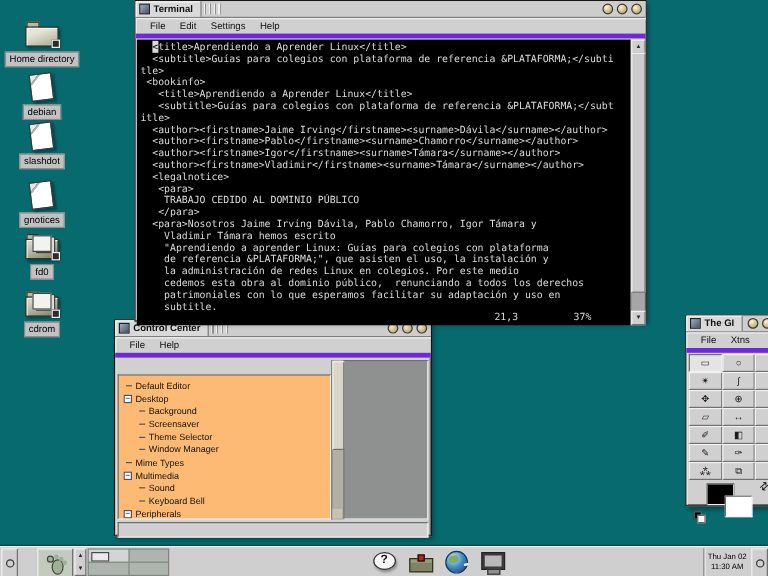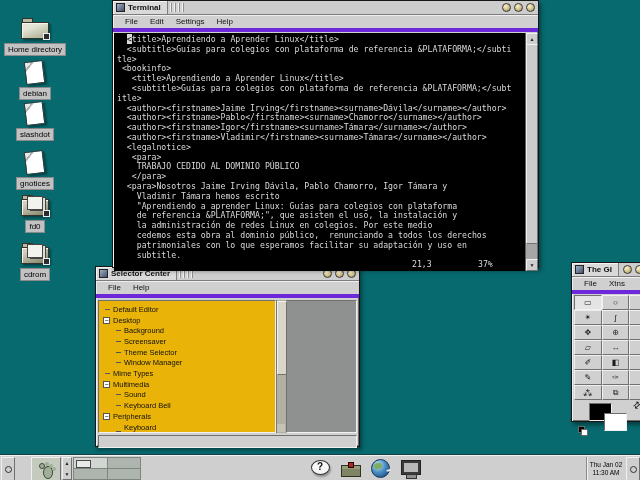--- a/index.html
+++ b/index.html
@@ -57,21 +57,21 @@
   .tstatus .pct{position:absolute;left:364px;}
   .vscroll{width:11px;position:relative;background:#a6a6a6;border-left:1px solid #5f5f5f;}
   .sb-btn{position:absolute;left:0;width:10px;height:10px;background:#cfcfcf;text-align:center;
      font-size:5px;line-height:10px;color:#222;}
   .sb-up{top:0;}  .sb-down{bottom:0;}
   .sb-thumb{position:absolute;left:0;top:11px;width:10px;height:198px;background:#cccccc;}
 
   
   #cc{left:95px;top:266px;width:263px;height:179px;}
   .cc-body{display:flex;height:133px;margin:2px 2px 0 2px;}
-  .cc-tree{width:178px;background:#eab308;overflow:hidden;padding-top:3px;box-sizing:border-box;}
+  .cc-tree{width:178px;background:#fdba74;overflow:hidden;padding-top:3px;box-sizing:border-box;margin-top:12px;}
   .tree-row{display:flex;align-items:center;height:10.7px;font-size:7.5px;color:#111;white-space:nowrap;}
   .toggle{width:7px;height:7px;box-sizing:border-box;background:#fff;border:1px solid #555;color:#000;
      font-size:7px;line-height:5px;text-align:center;margin-right:3px;flex:none;}
   .tick{width:5px;height:1px;background:#555;margin:0 3px 0 2px;flex:none;}
   .cc-scroll{width:9px;position:relative;background:#b3afa3;border-left:1px solid #777;}
   .cc-thumb{position:absolute;top:1px;left:0;width:8px;height:72px;background:#d9d5c9;}
   .cc-corner{position:absolute;bottom:1px;left:0;width:8px;height:8px;background:#c6c2b6;}
   .capplet{flex:1;background:#8e9190;}
   .cc-status{height:11px;margin:2px;background:#cfcfcf;}
 
@@ -180,21 +180,21 @@
         <span class="badge"></span>
       </div>
       <div class="dlabel">cdrom</div>
     </div>
     </div>
 
   <div class="window" id="cc">
     <div class="titlebar">
       <span class="tb-tab">
         <span class="tb-icon"></span>
-        <span class="tb-title">Selector Center</span>
+        <span class="tb-title">Control Center</span>
       </span>
       <span class="tb-grip"></span>
       <span class="tb-space"></span>
       <span class="tb-btn"></span>
       <span class="tb-btn"></span>
       <span class="tb-btn"></span>
     </div>
     <div class="menubar">
 
     <span class="menu-item">File</span>

